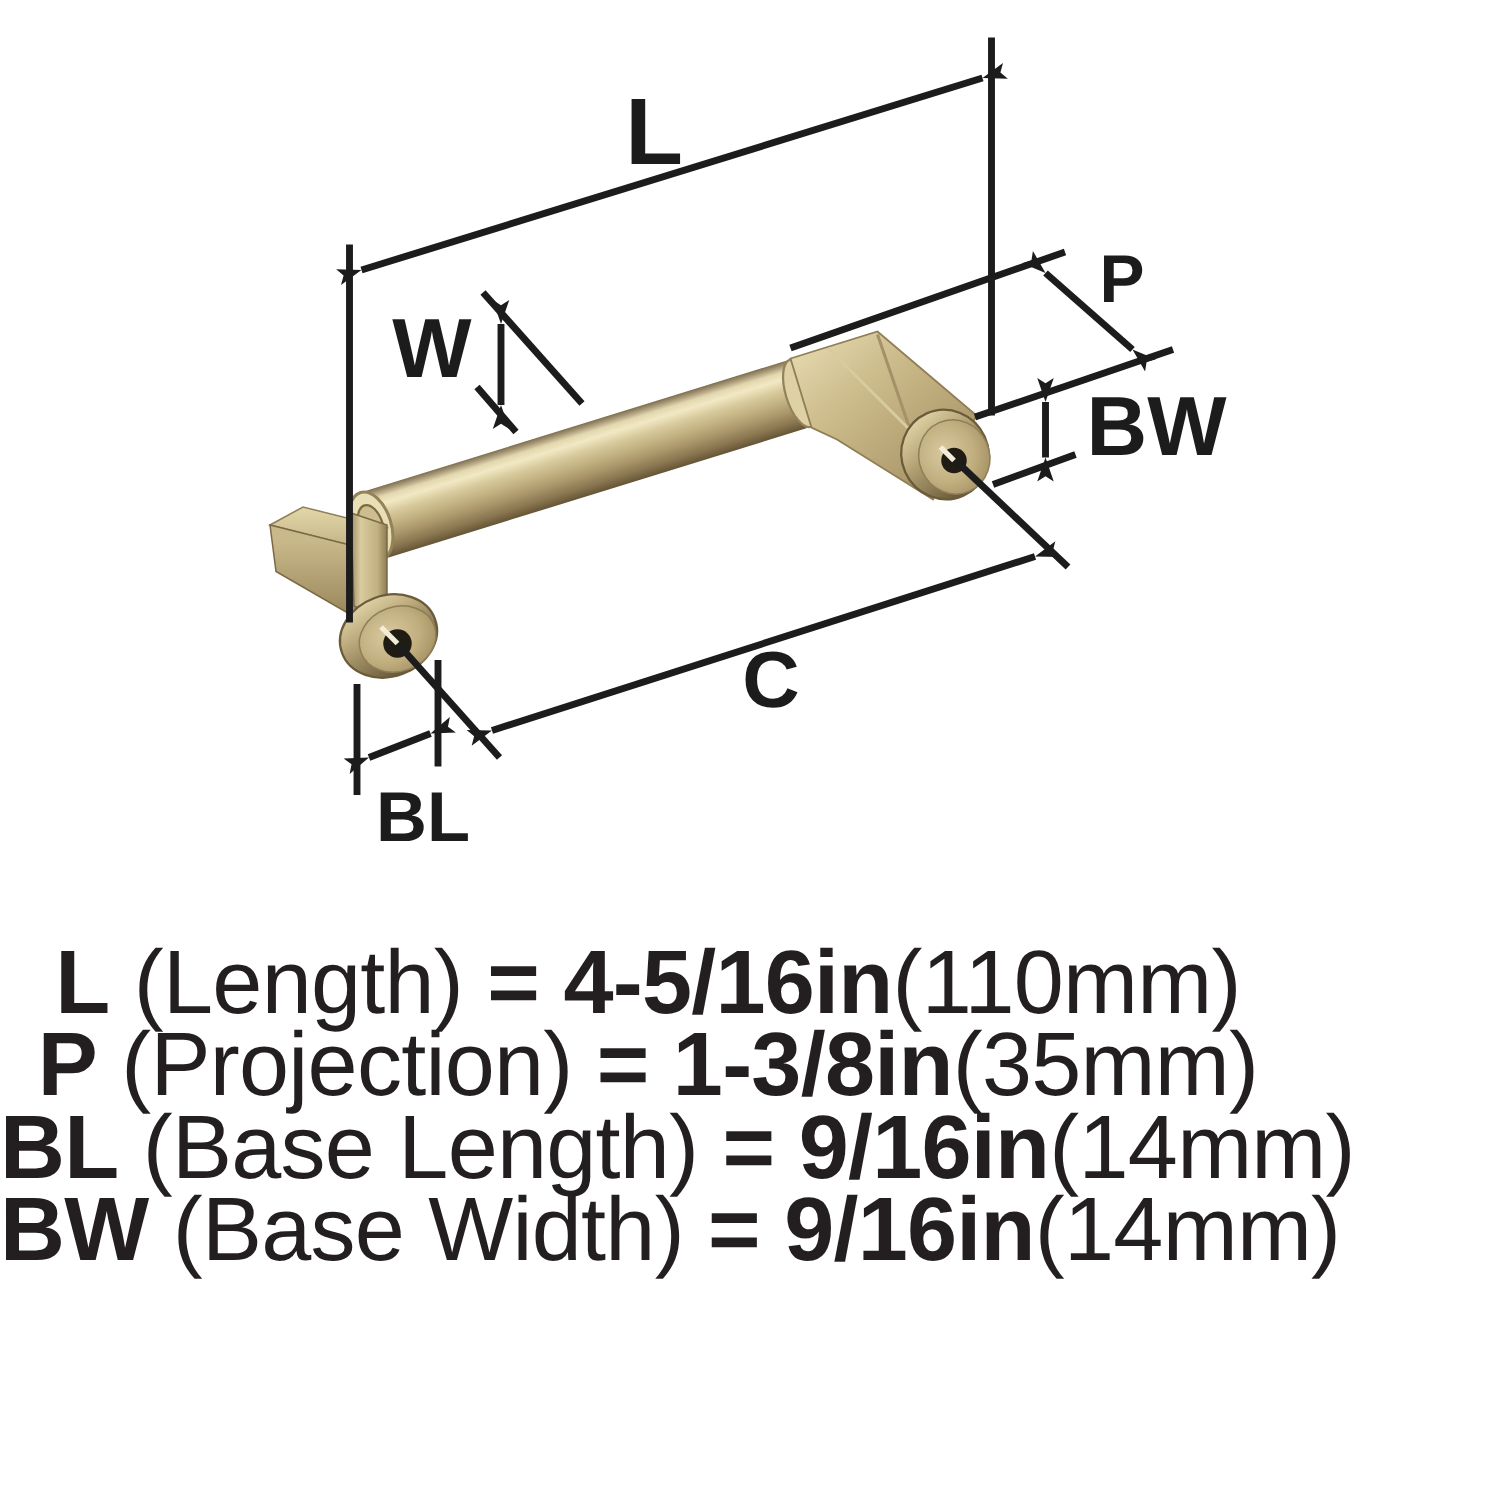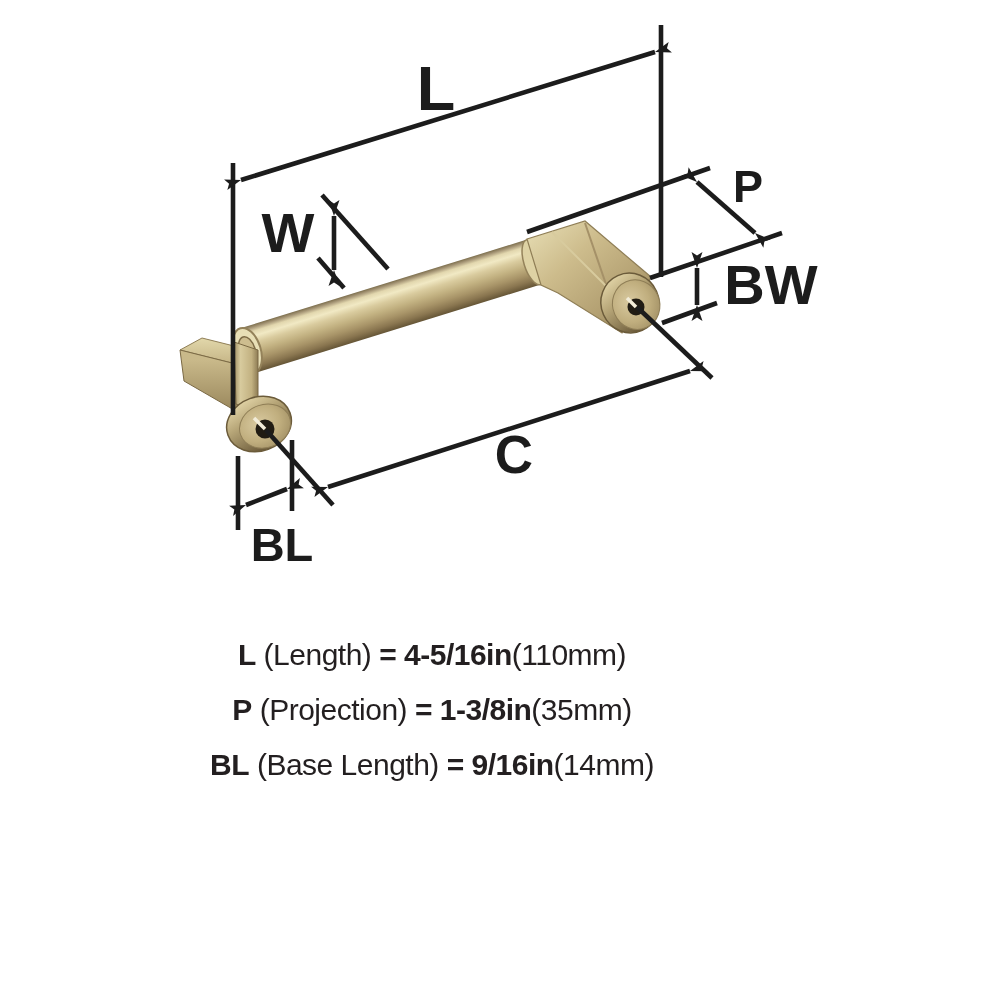--- a/index.html
+++ b/index.html
@@ -12,21 +12,21 @@
     font-family:"Liberation Sans",sans-serif;font-weight:700;fill:#1c1c1c;
   }
   .lbl-l{font-size:63px;}
   .lbl-w{font-size:56px;}
   .lbl-p{font-size:45px;}
   .lbl-bw{font-size:56px;}
   .lbl-c{font-size:53px;}
   .lbl-bl{font-size:47px;}
   .specs{
     position:absolute;left:0;top:627px;width:864px;text-align:center;
-    color:#231f20;font-size:30px;line-height:55px;letter-spacing:-0.5px;
+    color:#231f20;font-size:60px;line-height:55px;letter-spacing:-0.5px;
     white-space:nowrap;
   }
   .spec-row .b{font-weight:700;}
   .spec-row .r{font-weight:400;}
 </style>
 </head>
 <body>
 
 <div class="stage">
 
@@ -167,15 +167,20 @@
     <div class="spec-row">
       <span class="b">P</span>
       <span class="r">(Projection)</span>
       <span class="b">= 1-3/8in</span><span class="r">(35mm)</span>
     </div>
     <div class="spec-row">
       <span class="b">BL</span>
       <span class="r">(Base Length)</span>
       <span class="b">= 9/16in</span><span class="r">(14mm)</span>
     </div>
+    <div class="spec-row">
+      <span class="b">BW</span>
+      <span class="r">(Base Width)</span>
+      <span class="b">= 9/16in</span><span class="r">(14mm)</span>
+    </div>
   </div>
 
 </div>
 
 </body></html>

